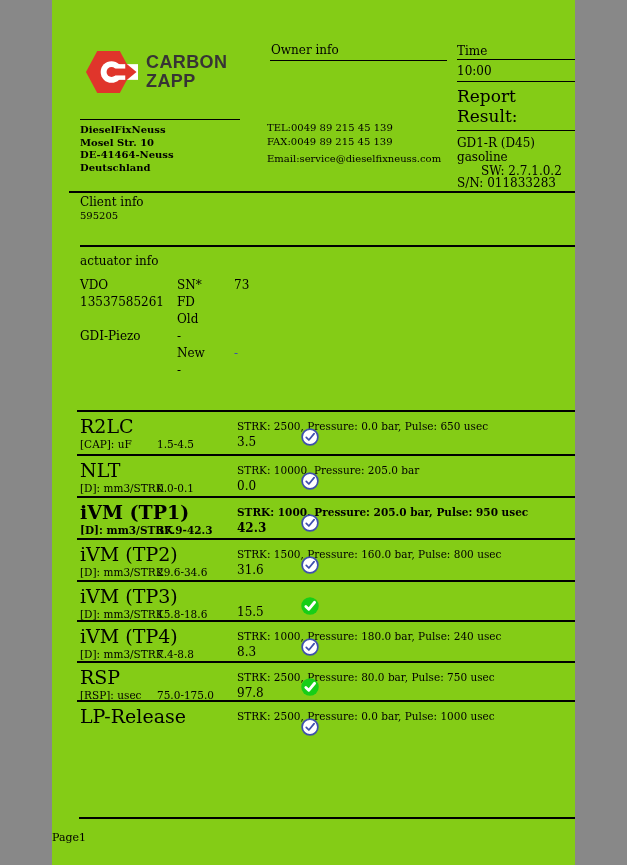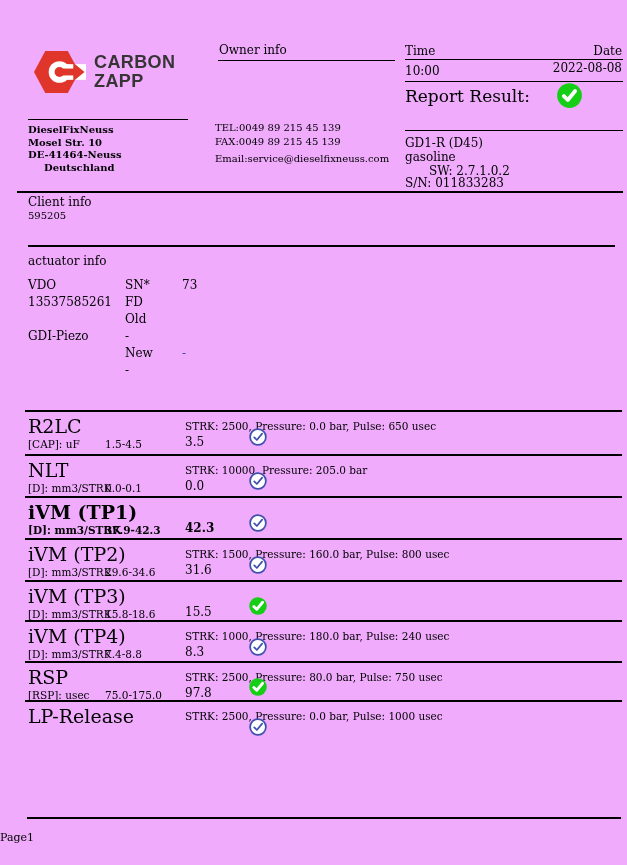--- a/index.html
+++ b/index.html
@@ -1,18 +1,18 @@
 <!DOCTYPE html>
 <html><head>
 <meta charset="utf-8">
 <style>
   html,body { margin:0; padding:0; background:#888; }
   .page {
-    position:relative; width:627px; height:865px; margin:0 auto;
-    background:#f0abfc; overflow:hidden;
+    position:relative; width:523px; height:865px; margin:0 auto;
+    background:#84cc16; overflow:hidden;
     font-family:"DejaVu Serif", serif; color:#000;
   }
   .abs { position:absolute; }
   .hline { position:absolute; background:#000; }
   .t10 { font-size:10px; line-height:13px; }
   .t11 { font-size:11px; line-height:14px; }
   .t12 { font-size:12px; line-height:15px; }
   .bold { font-weight:bold; }
   .blue { color:#3E4FAE; }
 
@@ -75,21 +75,21 @@
     <svg viewBox="0 0 24 24" style="width:27px;height:27px;">
       <circle class="ring" cx="12" cy="12" r="11"></circle>
       <path class="tick" d="M7 12.5 L10.5 16 L17 8" stroke-linecap="round" stroke-linejoin="round"></path>
     </svg>
   </span>
 
   <div class="hline" style="left:28px; top:119px; width:160px; height:1px;"></div>
   <div class="abs t10 bold" style="left:28px; top:123px;">DieselFixNeuss</div>
   <div class="abs t10 bold" style="left:28px; top:136px;">Mosel Str. 10</div>
   <div class="abs t10 bold" style="left:28px; top:148px;">DE-41464-Neuss</div>
-  <div class="abs t10 bold" style="left:44px; top:161px;">Deutschland</div>
+  <div class="abs t10 bold" style="left:28px; top:161px;">Deutschland</div>
 
   <div class="abs t10" style="left:215px; top:121px;">TEL:0049 89 215 45 139</div>
   <div class="abs t10" style="left:215px; top:135px;">FAX:0049 89 215 45 139</div>
   <div class="abs t10" style="left:215px; top:152px;">Email:service@dieselfixneuss.com</div>
 
   <div class="hline" style="left:405px; top:130px; width:218px; height:1px;"></div>
   <div class="abs t12" style="left:405px; top:136px;">GD1-R (D45)</div>
   <div class="abs t12" style="left:405px; top:150px;">gasoline</div>
   <div class="abs t12" style="left:405px; top:165px; line-height:12px;margin-left:24px;">SW: 2.7.1.0.2</div>
   <div class="abs t12" style="left:405px; top:177px; line-height:12px;">S/N: 011833283</div>
@@ -140,20 +140,21 @@
         <span class="check-wrap check-blue" style="left:249px; top:18px;">
           <svg viewBox="0 0 24 24">
             <circle class="ring" cx="12" cy="12" r="10.5"></circle>
             <path class="tick" d="M7 12.5 L10.5 16 L17.5 7.5" stroke-linecap="round" stroke-linejoin="round"></path>
           </svg>
         </span>
       </div>
       <div class="test-row" style="top: 496px; font-weight: bold;">
         <div class="test-line"></div>
         <div class="test-name">iVM (TP1)</div>
+        <div class="test-params">STRK: 1000, Pressure: 205.0 bar, Pulse: 950 usec</div>
         <div class="test-unit">[D]: mm3/STRK</div>
         <div class="test-range">37.9-42.3</div>
         <div class="test-value">42.3</div>
         <span class="check-wrap check-blue" style="left:249px; top:18px;">
           <svg viewBox="0 0 24 24">
             <circle class="ring" cx="12" cy="12" r="10.5"></circle>
             <path class="tick" d="M7 12.5 L10.5 16 L17.5 7.5" stroke-linecap="round" stroke-linejoin="round"></path>
           </svg>
         </span>
       </div>

